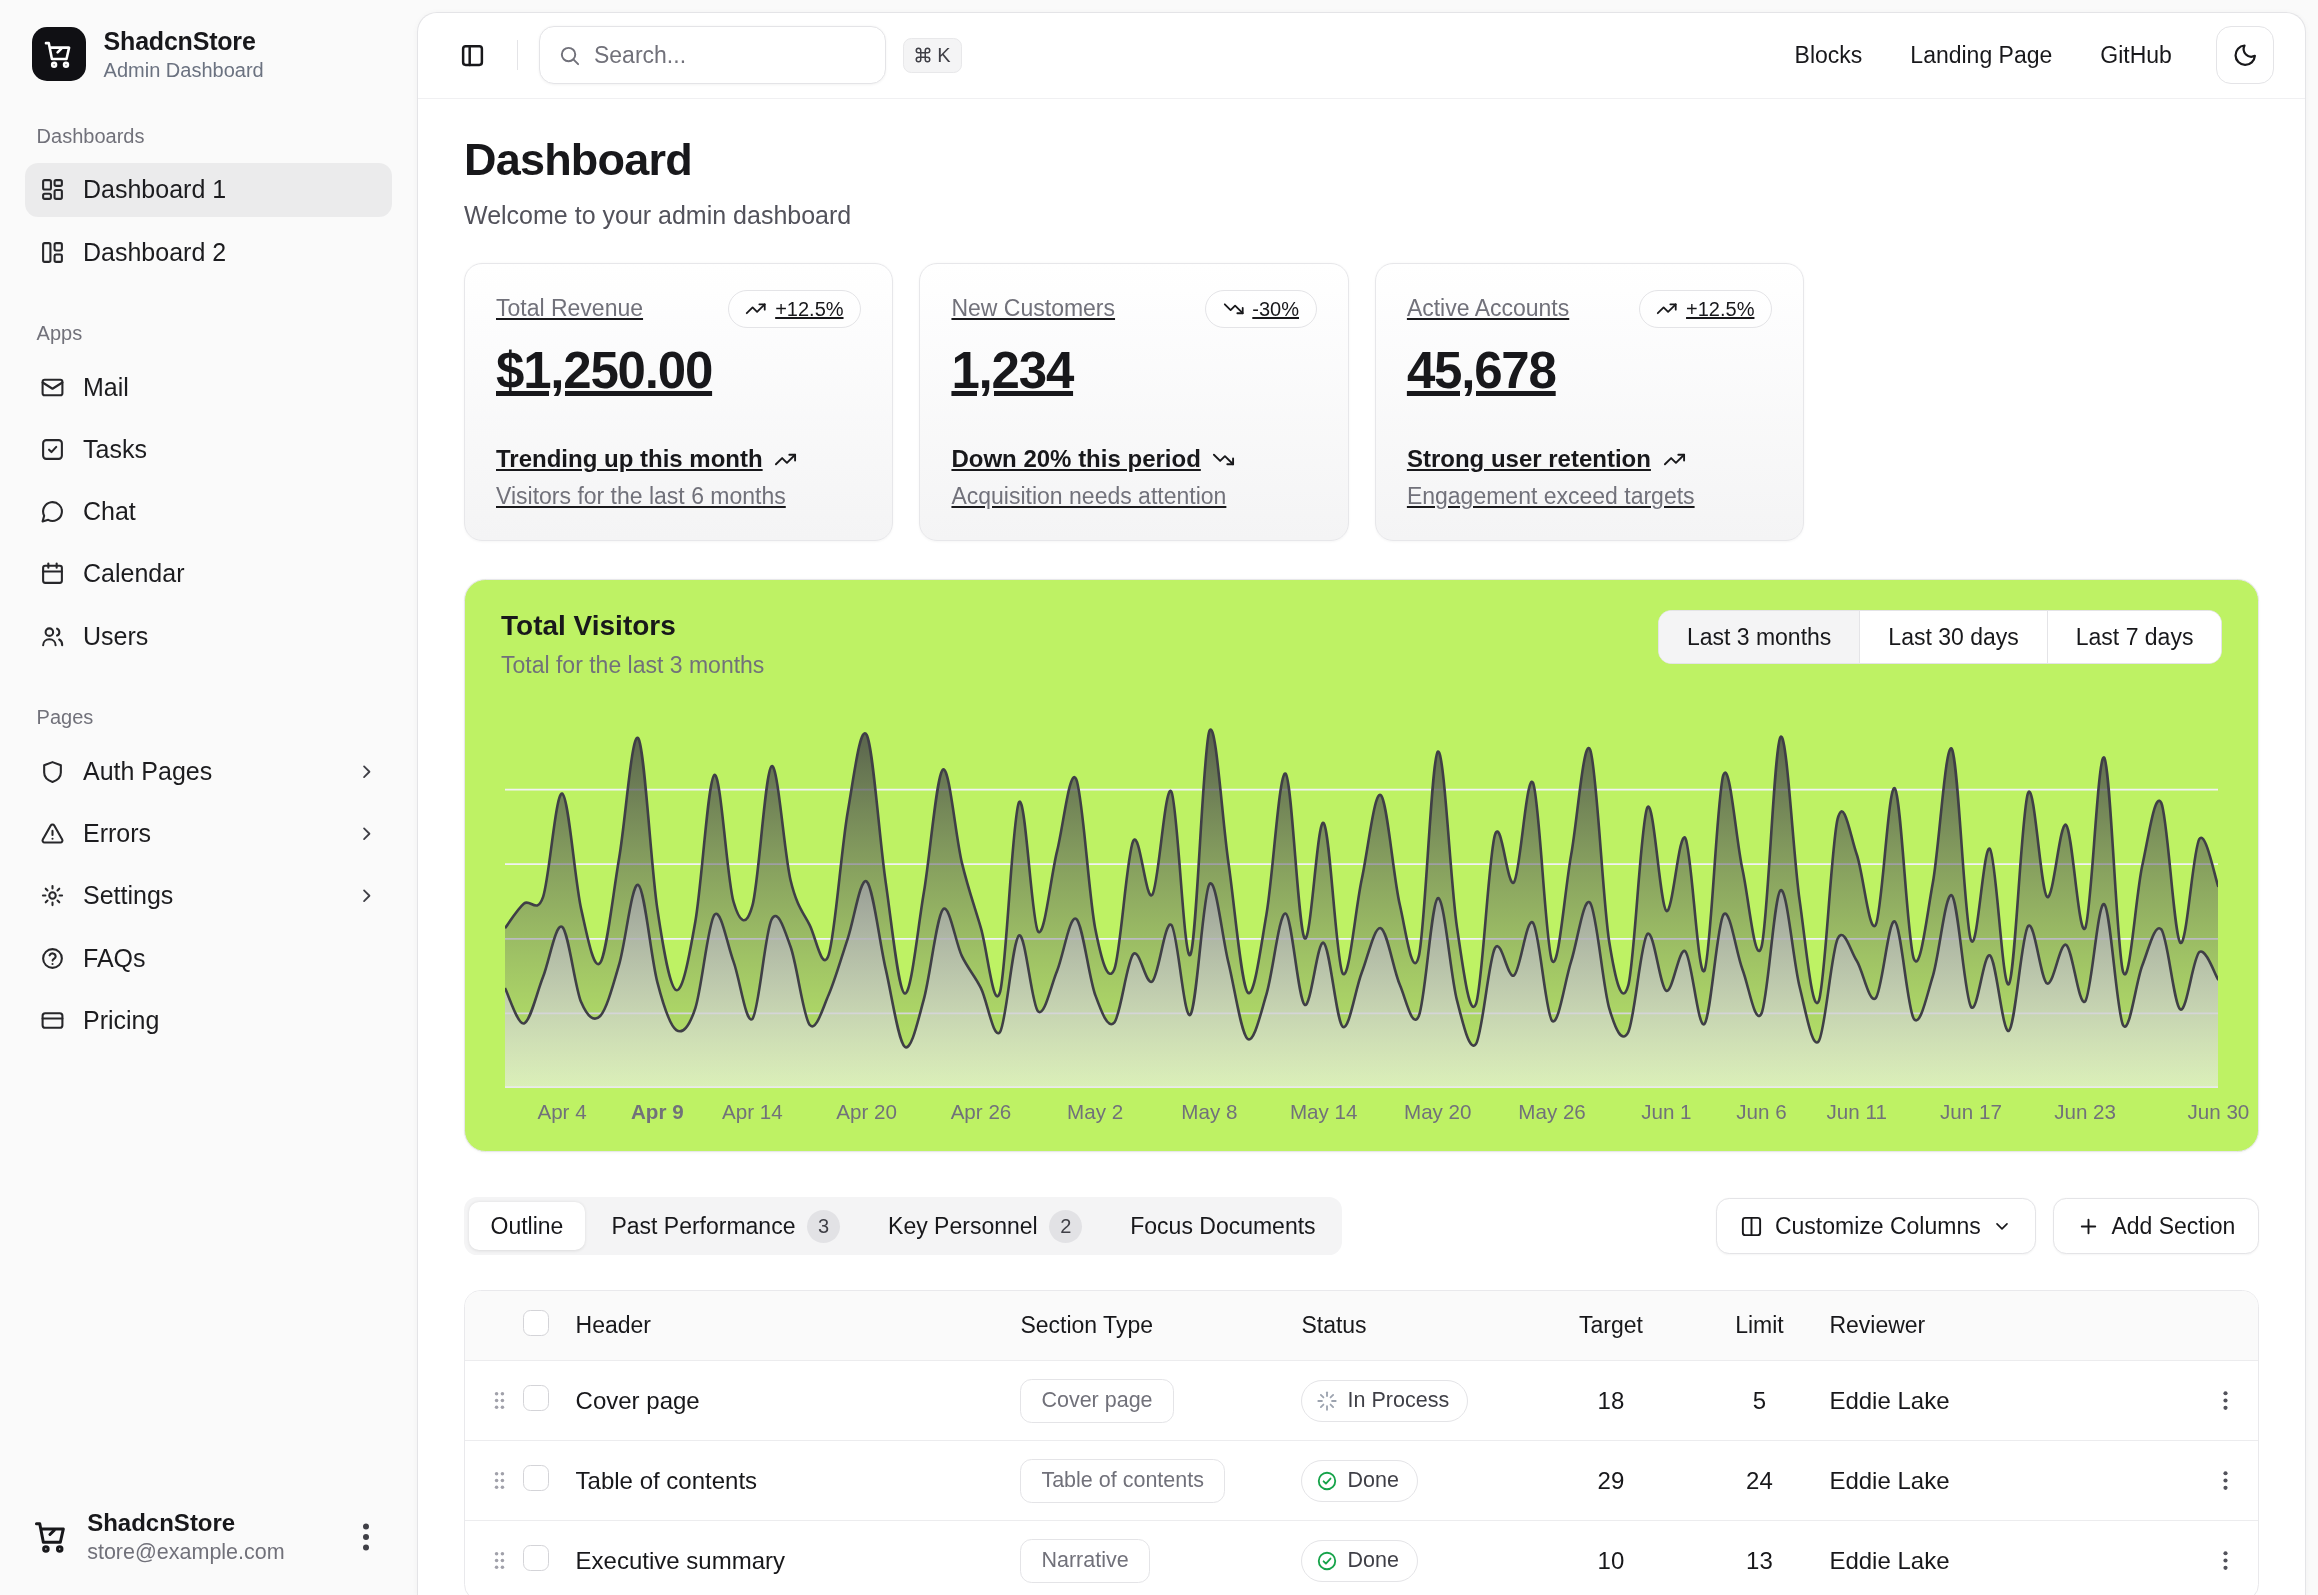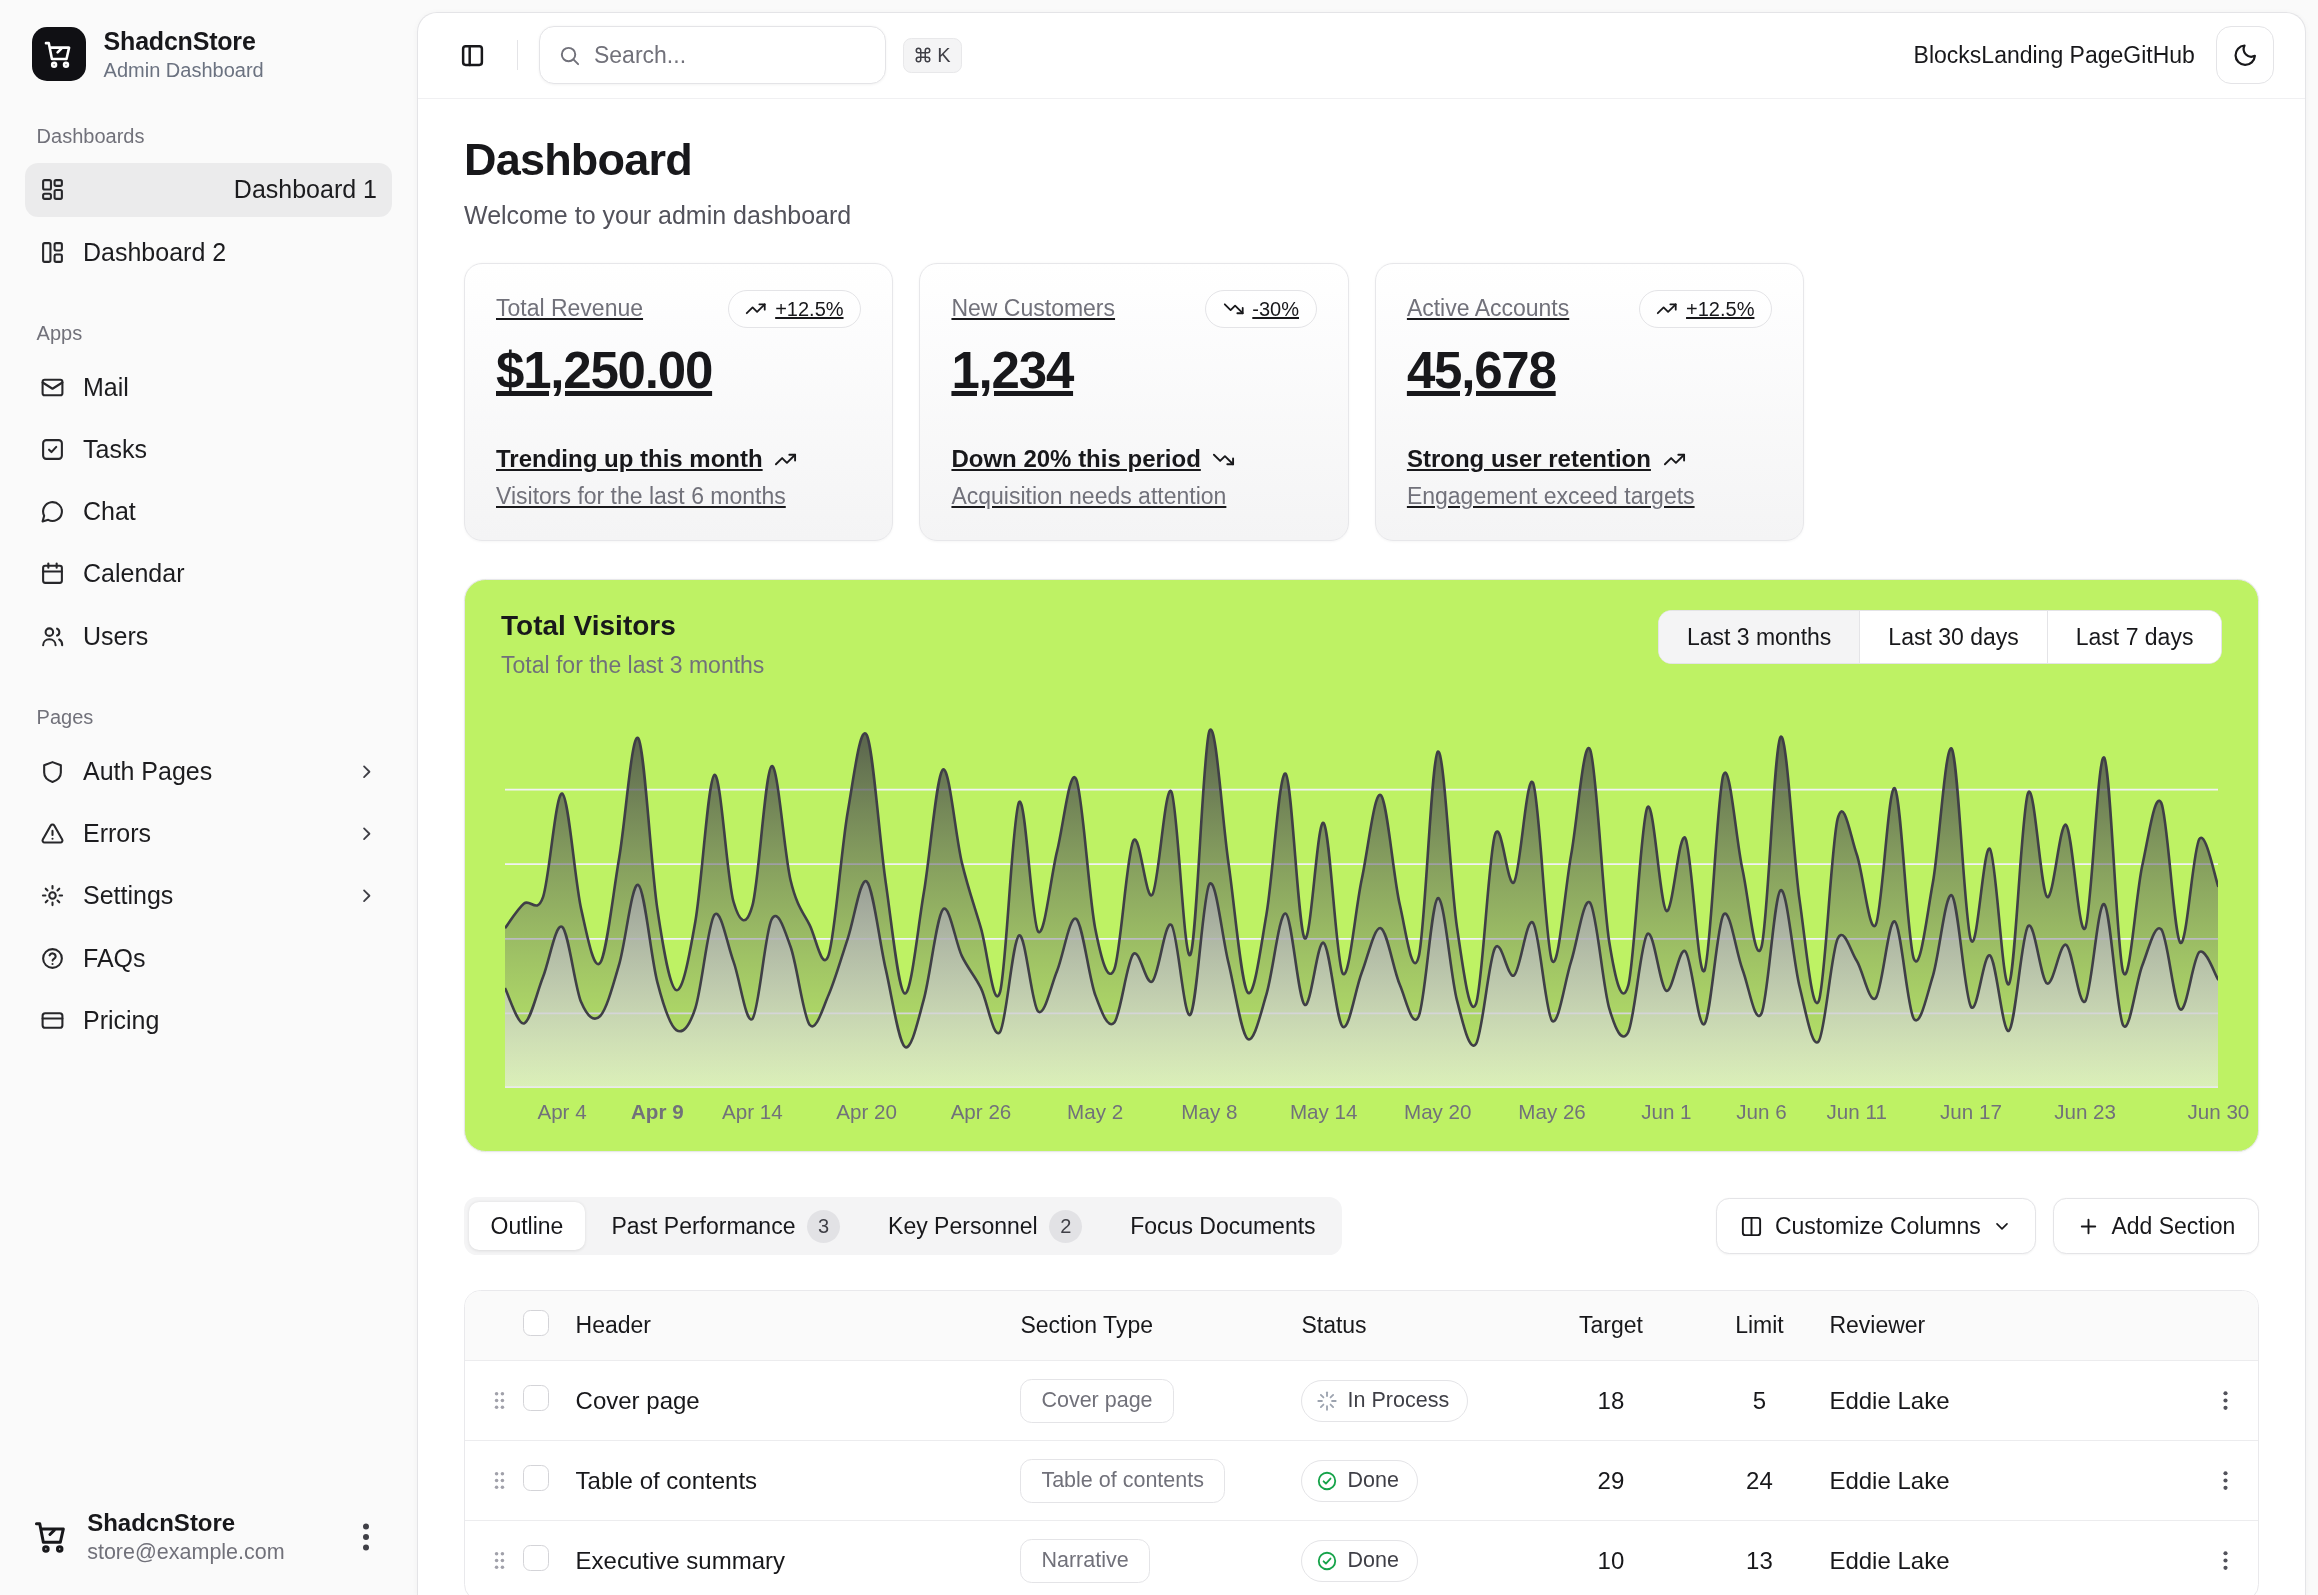--- a/index.html
+++ b/index.html
@@ -11,21 +11,21 @@
   .sidebar { position:absolute; left:0; top:0; width:417px; height:100%; padding:21.5px 25px; }
   .brand { display:flex; align-items:center; gap:18px; padding:5px 6.6px; }
   .brand-logo { width:54px; height:54px; border-radius:15px; background:#101014; color:#fff; display:flex; align-items:center; justify-content:center; }
   .brand-logo .ic { width:31px; height:31px; }
   .brand-name { font-size:25px; font-weight:700; letter-spacing:-0.2px; }
   .brand-sub { font-size:20px; color:#6b7280; margin-top:3.3px; }
   .group-label { font-size:20px; color:#71717a; margin:43px 11.6px 15px; }
   .group-label.first { margin-top:38px; }
   .nav { display:flex; flex-direction:column; gap:8.3px; }
   .nav-item { display:flex; align-items:center; gap:18px; height:54px; padding:0 15px; border-radius:13.2px; font-size:25px; font-weight:500; color:#1c1c1f; cursor:pointer; }
-  .nav-item.active { background:#ebebec;justify-content:space-between; }
+  .nav-item.active { background:#ebebec; }
   .nav-item .ic { color:#27272a; }
   .nav-item .chev { margin-left:auto; width:21.5px; height:21.5px; color:#3f3f46; }
   .side-user { position:absolute; left:20px; right:20px; bottom:18px; display:flex; align-items:center; gap:18px; padding:11.6px 13.2px; border-radius:13.2px; }
   .side-user .ic { width:36px; height:36px; }
   .su-name { font-size:24px; font-weight:700; }
   .su-mail { font-size:21.5px; color:#71717a; margin-top:3.3px; }
   .su-menu { margin-left:auto; color:#3f3f46; }
 
   
   .content { position:absolute; left:417px; top:11.6px; right:11.6px; bottom:0;
@@ -34,21 +34,21 @@
   .topbar { height:86px; display:flex; align-items:center; gap:21.5px; padding:0 31px; border-bottom:0.8px solid #f0f0f2; }
   .icon-btn { display:flex; align-items:center; justify-content:center; width:46px; height:46px; border-radius:11.6px; background:transparent; border:none; color:#18181b; cursor:pointer; }
   .tb-divider { width:0.8px; height:30px; background:#e4e4e7; }
   .searchbox { display:flex; align-items:center; gap:13.2px; width:347px; height:58px; border:0.8px solid #e4e4e7; border-radius:15px; background:#fff; box-shadow:0 0.8px 2.5px rgba(0,0,0,.05); padding:0 18px; }
   .searchbox .ic { width:23px; height:23px; color:#71717a; }
   .searchbox input { border:none; outline:none; flex:1; font-size:23px; font-family:inherit; color:#18181b; background:transparent; }
   .searchbox input::placeholder { color:#71717a; }
   .kbd { display:flex; align-items:center; gap:5px; background:#f4f4f5; border:0.8px solid #e8e8ea; border-radius:8.3px; padding:5px 10px; font-size:20px; color:#3f3f46; }
   .kbd .ic { width:18px; height:18px; color:#3f3f46; }
   .tb-spacer { flex:1; }
-  .tb-links { display:flex; align-items:center; }
+  .tb-links { display:flex; align-items:center; gap:48px; margin-right:23px; }
   .tb-link { font-size:23px; font-weight:500; color:#18181b; background:none; border:none; cursor:pointer; font-family:inherit; }
   .moon-btn { width:58px; height:58px; border:0.8px solid #e4e4e7; border-radius:15px; background:#fff; }
   .moon-btn .ic { width:26.4px; height:26.4px; }
 
   .main { padding:35px 46px 0; }
   .page-title { font-size:45px; font-weight:800; letter-spacing:-0.8px; }
   .page-sub { font-size:25px; color:#52525b; margin-top:15px; }
 
   
   .stat-grid { display:grid; grid-template-columns:repeat(4,1fr); gap:26.4px; margin-top:33px; }

